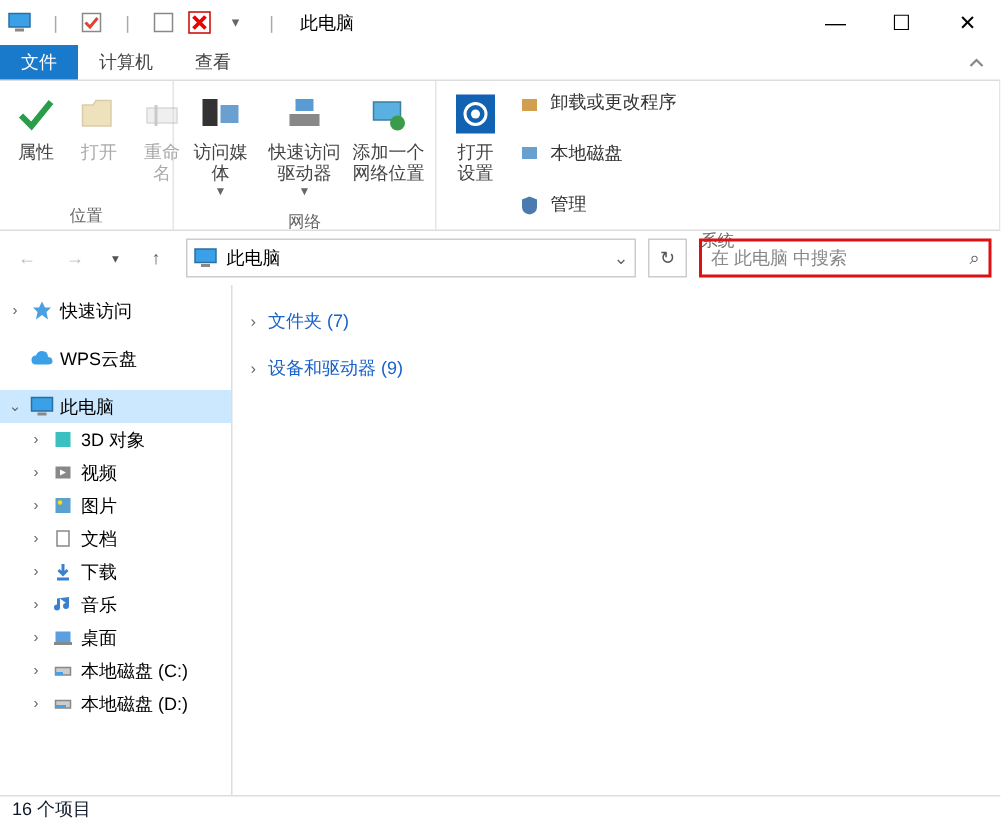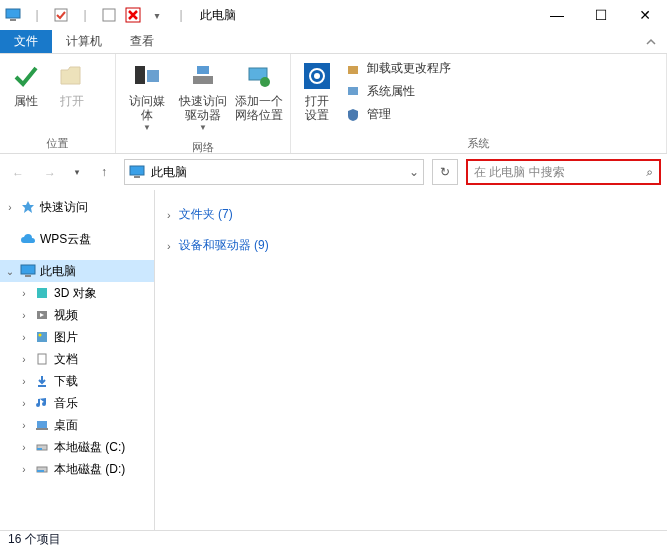--- a/index.html
+++ b/index.html
@@ -17,21 +17,21 @@
   .tabs .tab.active { background: #1979ca; color: #fff; }
   .tabs .collapse { margin-left: auto; padding: 0 10px; display: flex; align-items: center; color: #666; }
   
   .ribbon { height: 100px; display: flex; border-bottom: 1px solid #ddd; }
   .ribbon-group { display: flex; flex-direction: column; border-right: 1px solid #e5e5e5; }
   .ribbon-group .items { flex: 1; display: flex; align-items: flex-start; padding: 4px; gap: 2px; }
   .ribbon-group .label { text-align: center; color: #666; padding: 2px 0; font-size: 11px; }
   .rib-btn { display: flex; flex-direction: column; align-items: center; padding: 2px 6px; min-width: 40px; }
   .rib-btn .ico { width: 32px; height: 32px; display: flex; align-items: center; justify-content: center; }
   .rib-btn .txt { margin-top: 2px; text-align: center; line-height: 1.2; color: #444; }
-  .rib-list { display: flex; flex-direction: column; gap: 6px; padding: 2px 4px; }
+  .rib-list { display: flex; flex-direction: column; gap: 17px; padding: 2px 4px; }
   .rib-list .row { display: flex; align-items: center; gap: 6px; color: #333; }
   .rib-list .row .si { width: 16px; height: 16px; display:flex; align-items:center; justify-content:center; }
   
   .navrow { height: 36px; display: flex; align-items: center; padding: 4px 6px; gap: 8px; }
   .navrow .navbtn { width: 24px; height: 24px; display: flex; align-items: center; justify-content: center; color: #555; }
   .navrow .navbtn.disabled { color: #bbb; }
   .addr { flex: 1; height: 26px; border: 1px solid #ccc; display: flex; align-items: center; padding: 0 4px; gap: 6px; }
   .addr .loc { flex: 1; color: #000; }
   .addr .dd { color: #666; }
   .refresh { width: 26px; height: 26px; border: 1px solid #ccc; display:flex; align-items:center; justify-content:center; color:#555; }
@@ -119,20 +119,29 @@
         <div class="txt">属性</div>
       </div>
       <div class="rib-btn">
         <div class="ico" style="opacity:.45">
             <svg width="28" height="28" viewBox="0 0 28 28">
               <path d="M3 8 L10 8 L12 5 L22 5 L22 22 L3 22 Z" fill="#d9c06a" stroke="#b09040"></path>
             </svg>
           </div>
         <div class="txt" style="color:#aaa">打开</div>
       </div>
+      <div class="rib-btn">
+        <div class="ico" style="opacity:.45">
+            <svg width="28" height="28" viewBox="0 0 28 28">
+              <rect x="4" y="10" width="20" height="10" fill="#ddd" stroke="#aaa"></rect>
+              <line x1="10" y1="8" x2="10" y2="22" stroke="#888" stroke-width="2"></line>
+            </svg>
+          </div>
+        <div class="txt" style="color:#aaa">重命名</div>
+      </div>
     </div>
     <div class="label">位置</div>
   </div>
 
   <div class="ribbon-group" style="width:175px">
     <div class="items">
       <div class="rib-btn">
         <div class="ico">
             <svg width="30" height="28" viewBox="0 0 30 28">
               <rect x="3" y="4" width="10" height="18" fill="#333"></rect>
@@ -188,21 +197,21 @@
               </svg>
             </span>
           <span>卸载或更改程序</span>
         </div>
         <div class="row">
           <span class="si">
               <svg width="14" height="14" viewBox="0 0 14 14">
                 <rect x="2" y="2" width="10" height="8" fill="#6aa0d0"></rect>
               </svg>
             </span>
-          <span>系统属性</span>
+          <span>本地磁盘</span>
         </div>
         <div class="row">
           <span class="si">
               <svg width="14" height="14" viewBox="0 0 14 14">
                 <path d="M7 1 L12 3 L12 8 Q12 12 7 13 Q2 12 2 8 L2 3 Z" fill="#4a7ab0"></path>
               </svg>
             </span>
           <span>管理</span>
         </div>
       </div>

